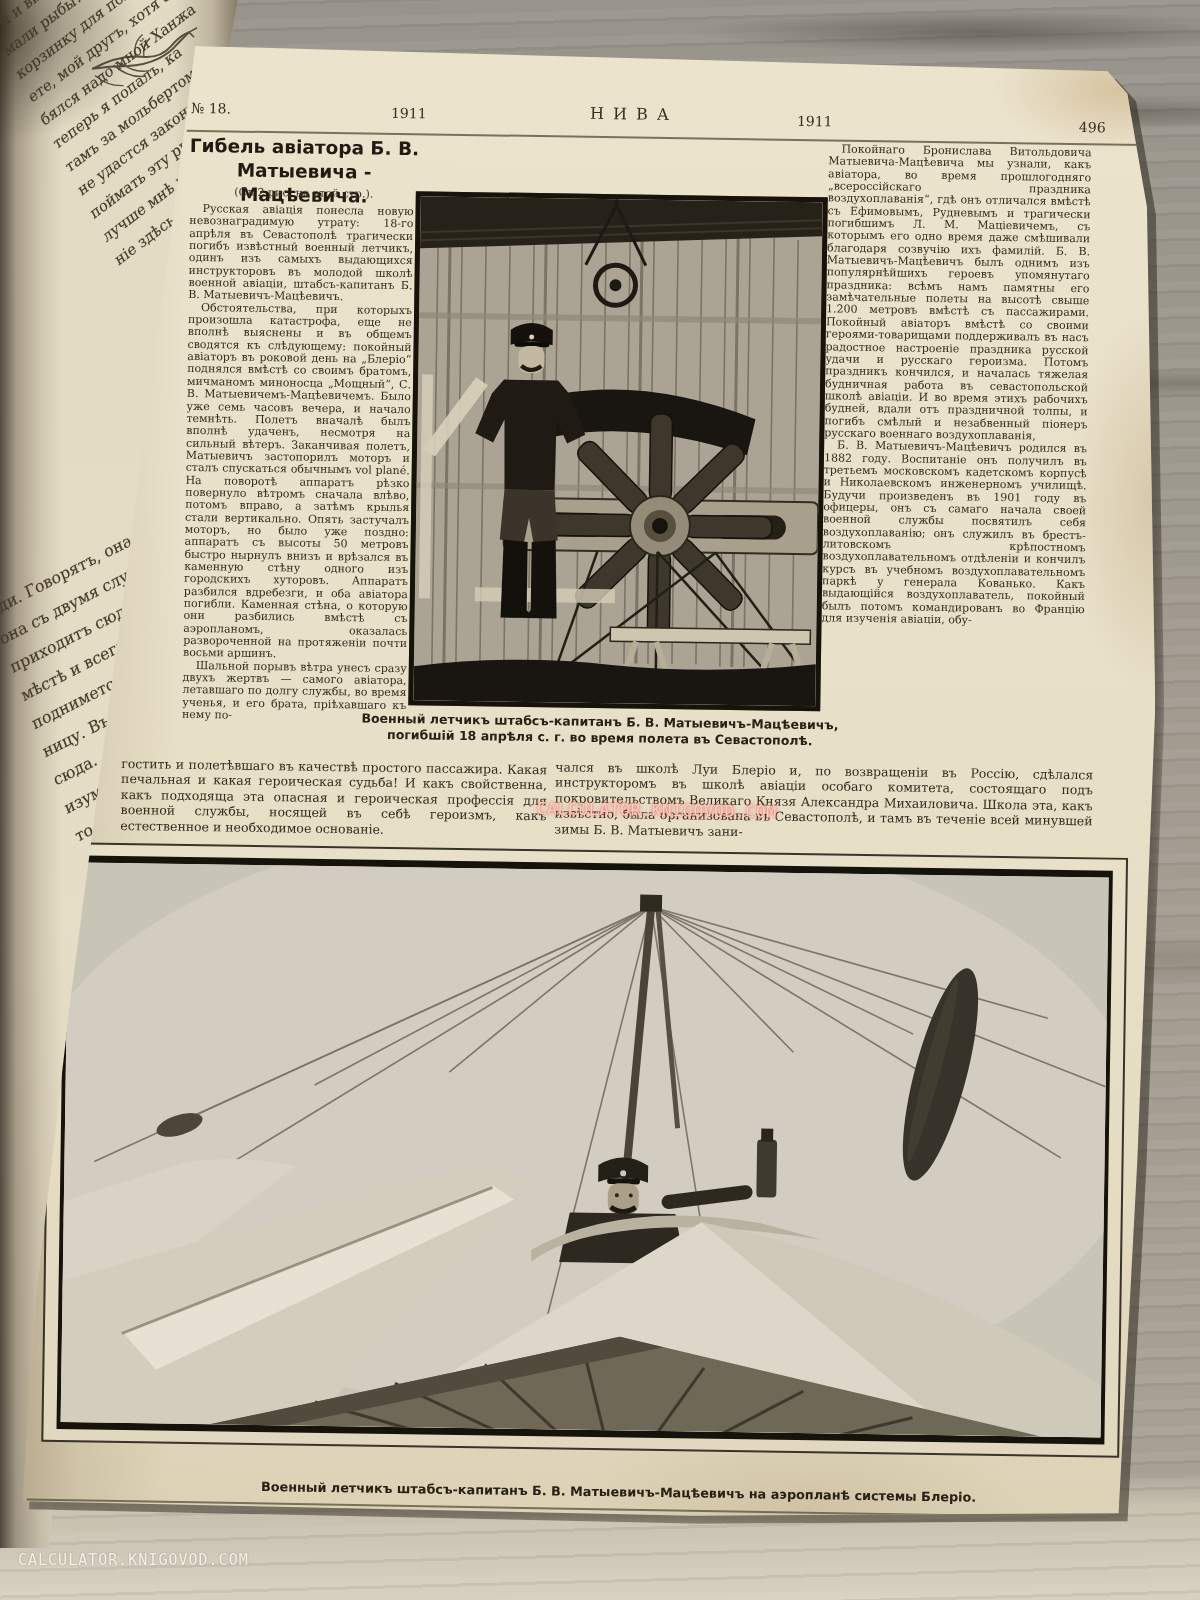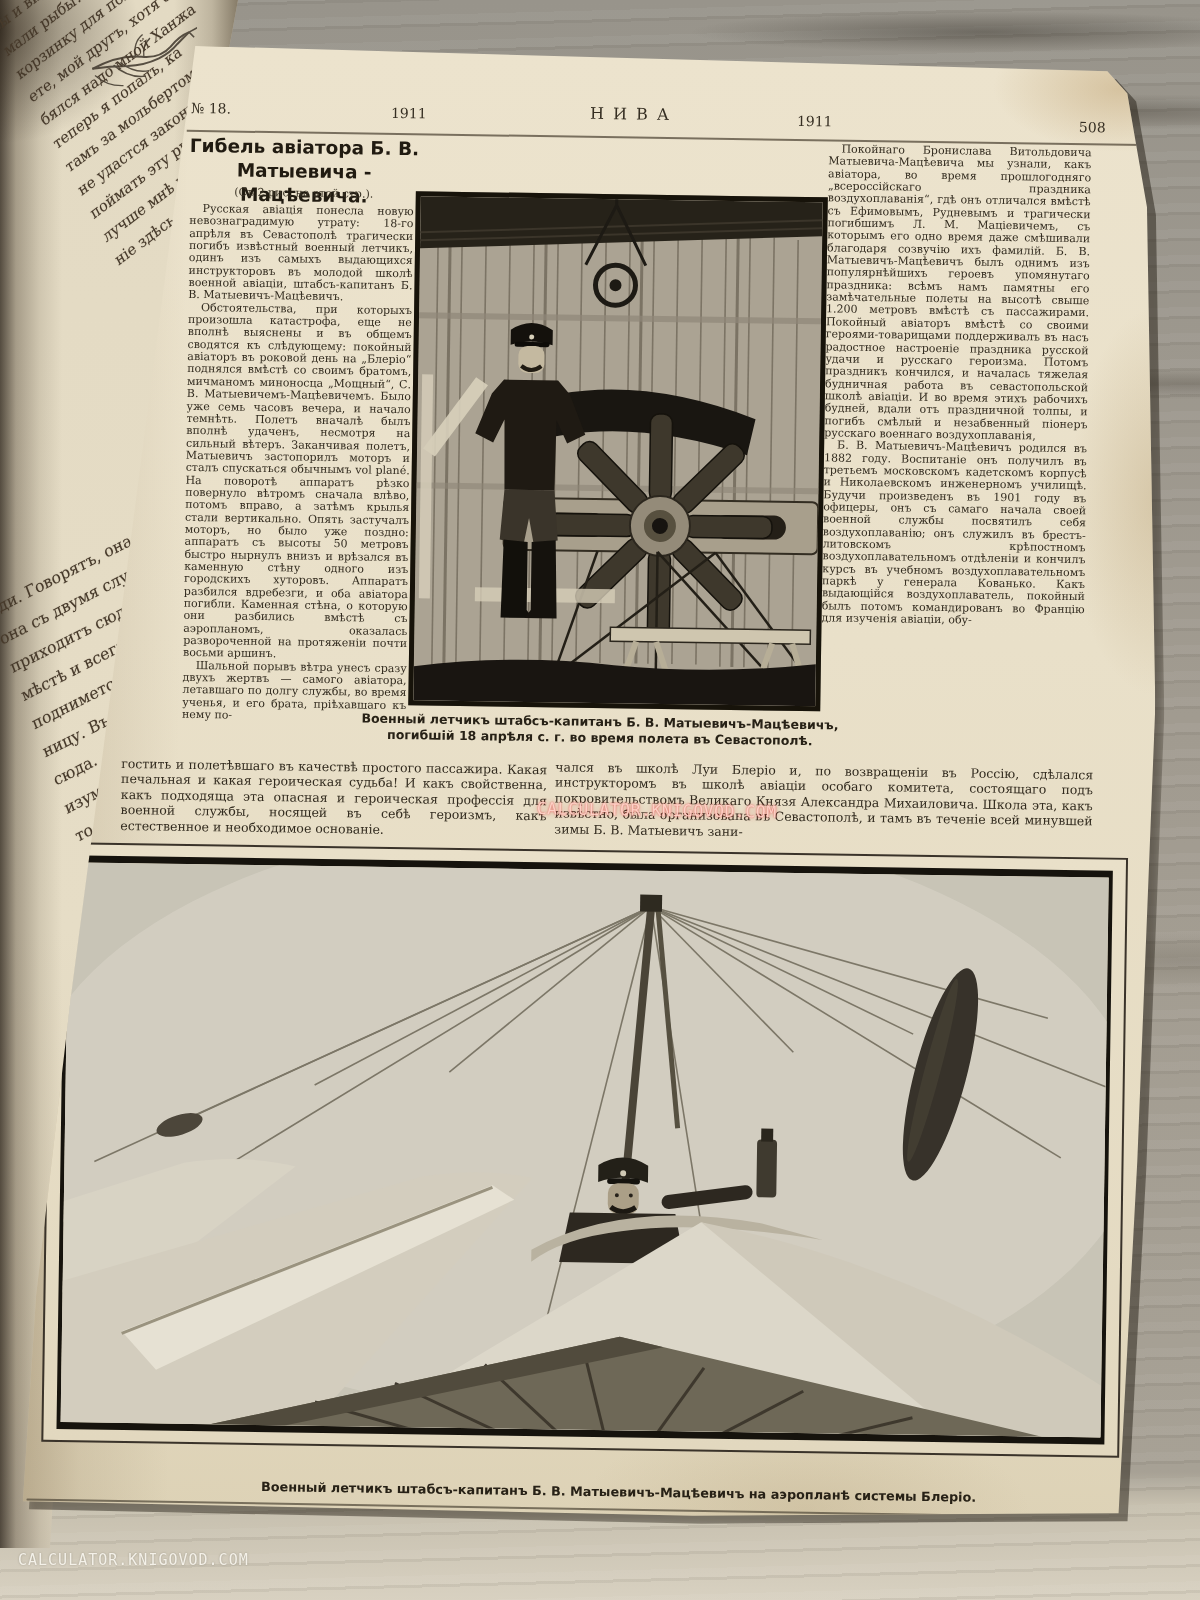--- a/index.html
+++ b/index.html
@@ -117,21 +117,21 @@
   </div>
 
   <div class="page-shadow"></div>
 
   <div class="main-page">
 
     <div class="abs hdr" style="left:152px;top:54px;">№ 18.</div>
     <div class="abs hdr" style="left:352px;top:56px;">1911</div>
     <div class="abs hdr masthead" style="left:520px;top:52px;width:150px;text-align:center;">НИВА</div>
     <div class="abs hdr" style="left:758px;top:58px;">1911</div>
-    <div class="abs hdr" style="left:1040px;top:60px;">508</div>
+    <div class="abs hdr" style="left:1040px;top:60px;">496</div>
     <div class="abs hdr-rule"></div>
 
     <div class="abs title">
       <div>Гибель авіатора Б. В.</div>
       <div>Матыевича - Мацѣевича.</div>
     </div>
     <div class="abs subtitle">(Съ 2 рис. на этой стр.).</div>
 
     <div class="abs bodycol col-left">
       <p>Русская авіація понесла новую невознаградимую утрату: 18-го апрѣля въ Севастополѣ трагически погибъ извѣстный военный летчикъ, одинъ изъ самыхъ выдающихся инструкторовъ въ молодой школѣ военной авіаціи, штабсъ-капитанъ Б. В. Матыевичъ-Мацѣевичъ.</p>

